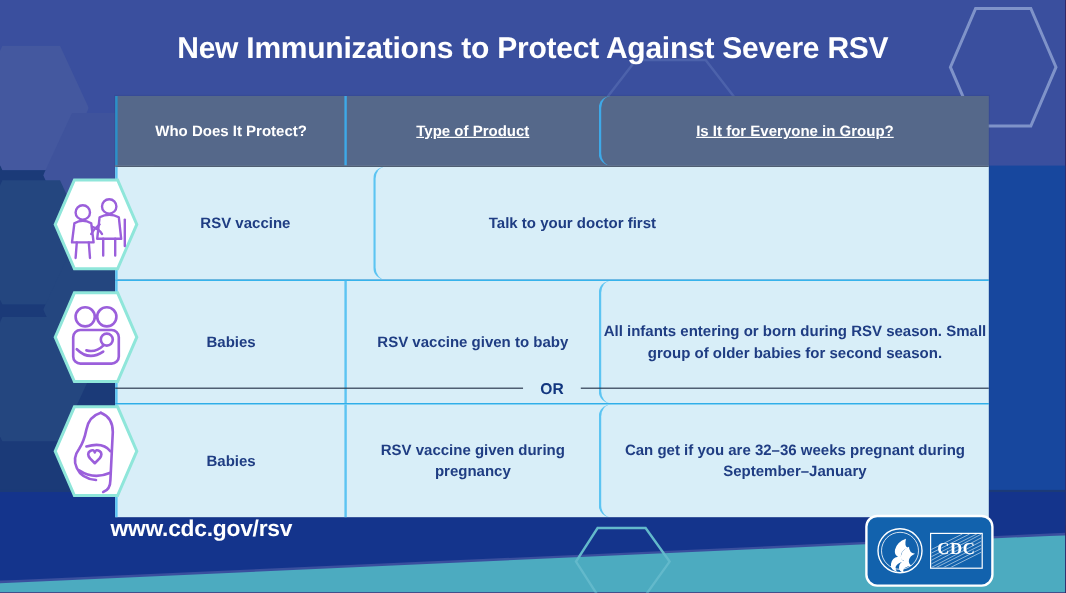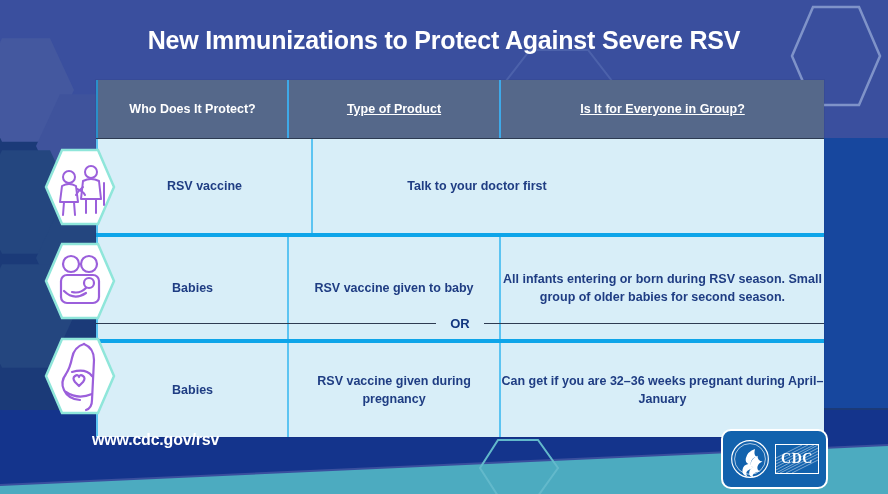--- a/index.html
+++ b/index.html
@@ -93,34 +93,34 @@
     font-weight: bold;
     display: flex;
     align-items: center;
     justify-content: center;
     text-align: center;
     line-height: 1.35;
     box-sizing: border-box;
   }
   .col1 { width: 194px; }
   .col2 { width: 215px; }
-  .col3 { width: 330px; }
+  .col3 { width: 330px; border-radius: 10px; }
 
   .th.col2, .th.col3 { border-left: 2px solid #3ea9e8; text-decoration: underline; }
 
   .trow {
     display: flex;
     background: #d8eef8;
     position: relative;
   }
   .trow.r1 { height: 94px; }
   .trow.r2 { height: 102px; }
   .trow.r3 { height: 94px; }
 
-  .trow + .trow { border-top: 4px solid #0ea5e9; }
+  .trow + .trow { border-top: 1px solid #0ea5e9; }
   .trow.r1 { border-top: 1px solid #2d3b52; }
 
   .td {
     color: #1f3d83;
     font-size: 12.5px;
     font-weight: bold;
     display: flex;
     align-items: center;
     justify-content: center;
     text-align: center;
@@ -166,21 +166,21 @@
   .icon-hex svg { display: block; }
   .icon-r1 { left: 44px; top: 147px; }
   .icon-r2 { left: 44px; top: 241px; }
   .icon-r3 { left: 44px; top: 336px; }
 
   
   .url {
     position: absolute;
     left: 92px; top: 431px;
     color: #ffffff;
-    font-size: 16px;
+    font-size: 19px;
     font-weight: bold;
     z-index: 30;
     letter-spacing: -0.2px;
   }
   .cdc-logo {
     position: absolute;
     left: 721px; top: 429px;
     width: 103px; height: 56px;
     background: #1262ad;
     border: 2px solid #ffffff;
@@ -263,21 +263,21 @@
 
     <div class="trow r2">
       <div class="td col1">Babies</div>
       <div class="td col2">RSV vaccine given to baby</div>
       <div class="td col3">All infants entering or born during RSV season. Small group of older babies for second season.</div>
     </div>
 
     <div class="trow r3">
       <div class="td col1">Babies</div>
       <div class="td col2">RSV vaccine given during pregnancy</div>
-      <div class="td col3">Can get if you are 32–36 weeks pregnant during April–January</div>
+      <div class="td col3">Can get if you are 32–36 weeks pregnant during September–January</div>
     </div>
   </div>
 
   <div class="or-divider">
     <div class="or-line"></div>
     <div class="or-text">OR</div>
     <div class="or-line"></div>
   </div>
 
   <div class="icon-hex icon-r1">

